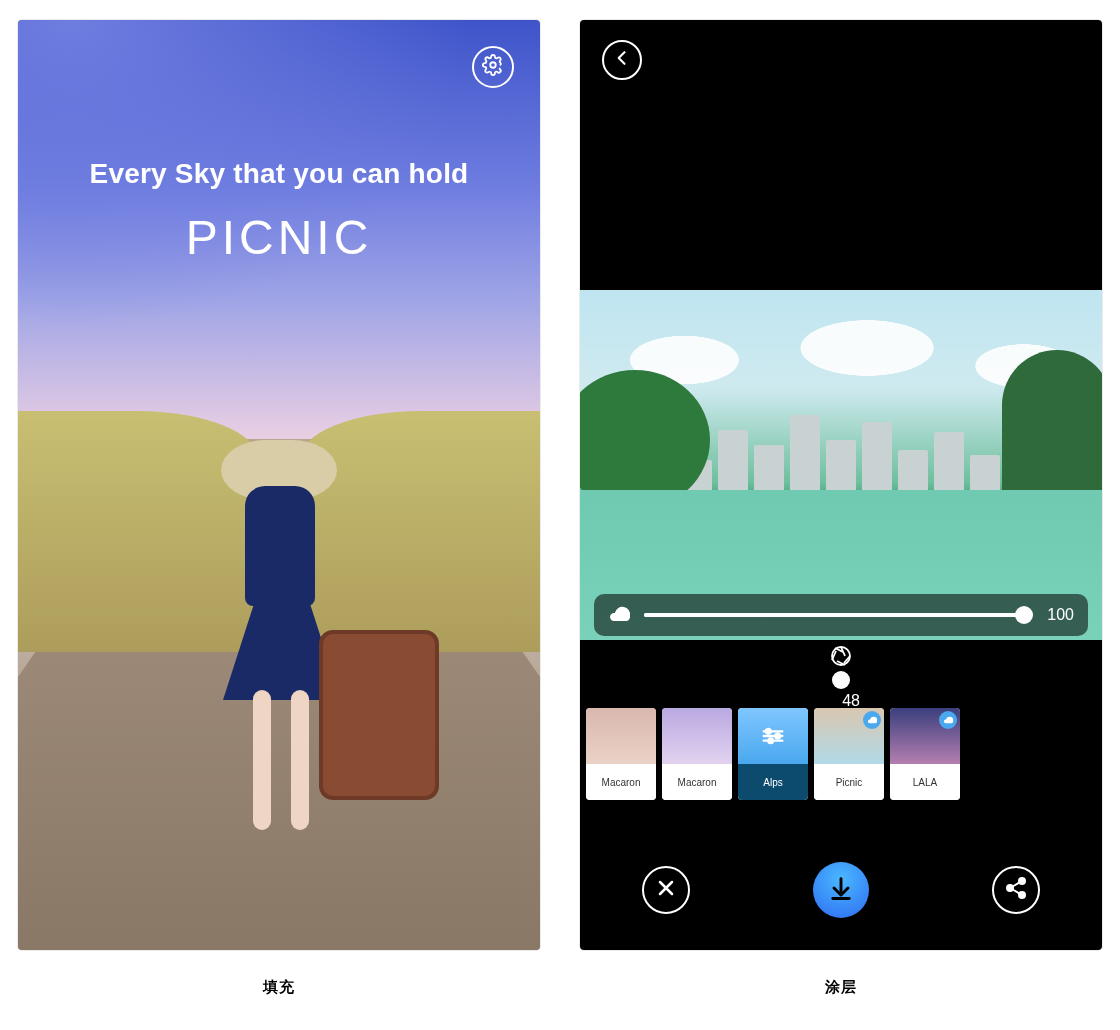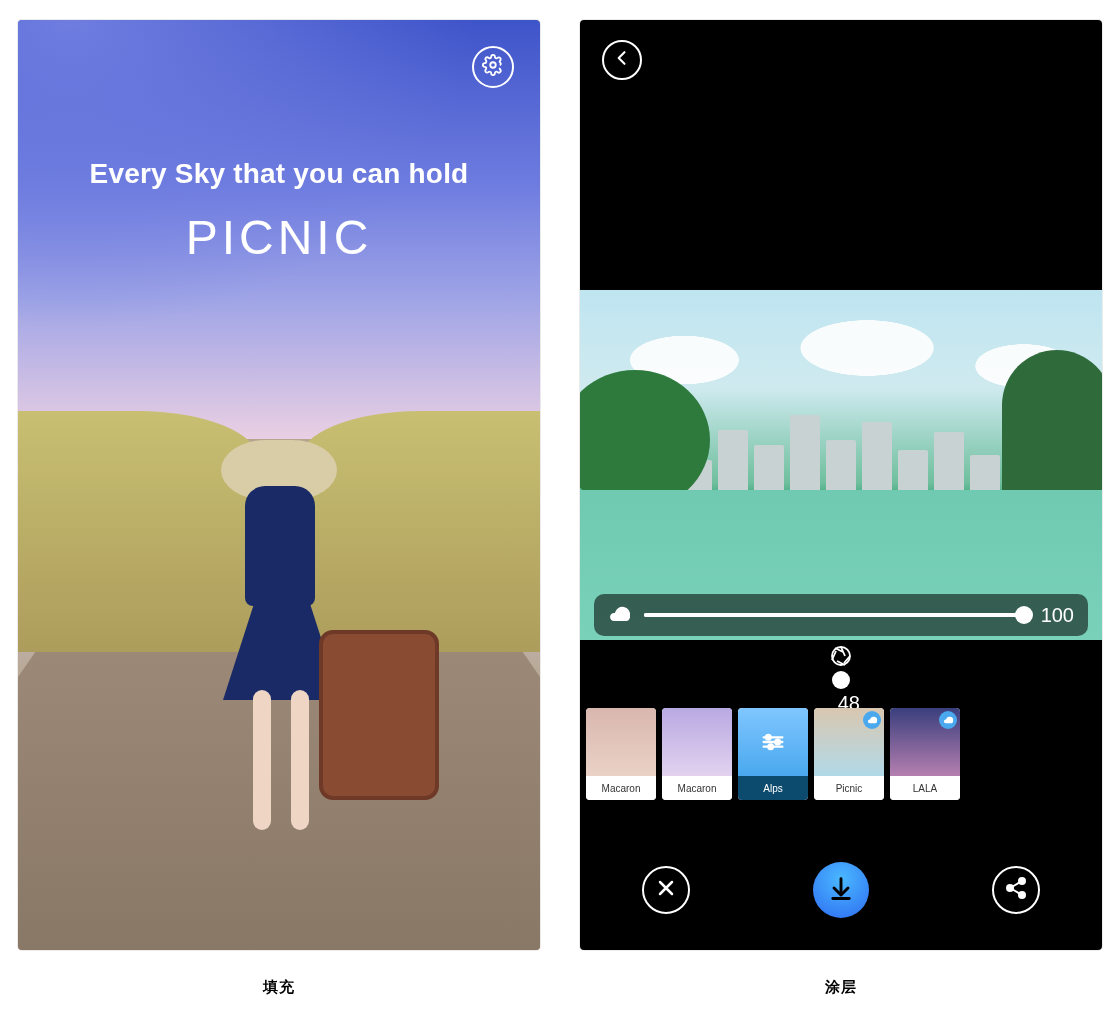--- a/index.html
+++ b/index.html
@@ -126,31 +126,31 @@
     background:rgba(0,0,0,.55); border-radius:10px;
     display:flex; align-items:center; gap:12px; padding:0 14px;
   }
   .slider-row.cloud { top:574px; }
   .slider-row.aperture { top:624px; background:transparent;flex-direction:column; }
   .slider-row .ico{width:24px;display:flex;align-items:center;justify-content:center;}
   .slider-row .track{flex:1;position:relative;height:4px;background:#fff;border-radius:2px;}
   .slider-row.aperture .track{background:#666;}
   .slider-row .fill{position:absolute;top:0;left:0;height:100%;background:#fff;border-radius:2px;}
   .slider-row .thumb{position:absolute;top:50%;transform:translate(-50%,-50%);width:18px;height:18px;background:#fff;border-radius:50%;}
-  .slider-row .val{width:38px;text-align:right;font-size:20px;}
+  .slider-row .val{width:38px;text-align:right;font-size:16px;}
   .filters{
     position:absolute; top:688px; left:0; right:0; height:94px;
     display:flex; gap:6px; padding:0 6px; overflow:hidden;
   }
   .filter{
     flex:0 0 70px; height:92px; background:#fff; border-radius:4px; overflow:hidden;
     display:flex;flex-direction:column;cursor:pointer;position:relative;
   }
   .filter .thumb-img{flex:1;}
-  .filter .flabel{height:24px;font-size:10px;color:#333;display:flex;align-items:center;justify-content:center;background:#fff;}
+  .filter .flabel{height:36px;font-size:10px;color:#333;display:flex;align-items:center;justify-content:center;background:#fff;}
   .filter.selected .thumb-img{background:linear-gradient(180deg,#7fc6ff,#4aa8ee);display:flex;align-items:center;justify-content:center;}
   .filter.selected .flabel{background:#0c4a6e;color:#fff;}
   .filter .corner{position:absolute;top:3px;right:3px;width:18px;height:18px;border-radius:50%;background:#4aa8ee;display:flex;align-items:center;justify-content:center;}
   .filter .corner svg{width:11px;height:11px;}
   .bottom-bar{position:absolute;bottom:32px;left:0;right:0;display:flex;justify-content:space-around;align-items:center;}
   .circ-btn{width:48px;height:48px;border:2px solid #fff;border-radius:50%;display:flex;align-items:center;justify-content:center;cursor:pointer;}
   .circ-btn svg{width:24px;height:24px;}
   .dl-btn{width:56px;height:56px;border-radius:50%;
     background:radial-gradient(circle at 50% 30%,#4ab8ff,#2e6df2);display:flex;align-items:center;justify-content:center;cursor:pointer;}
   .dl-btn svg{width:28px;height:28px;}

